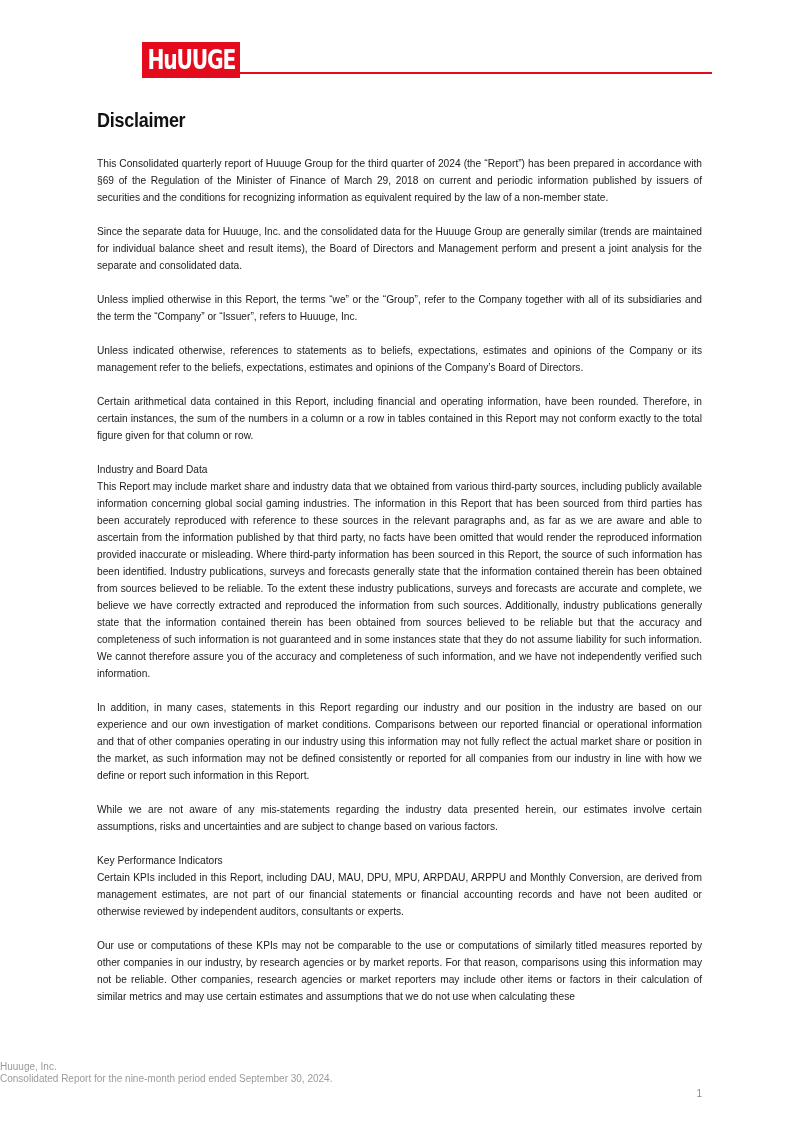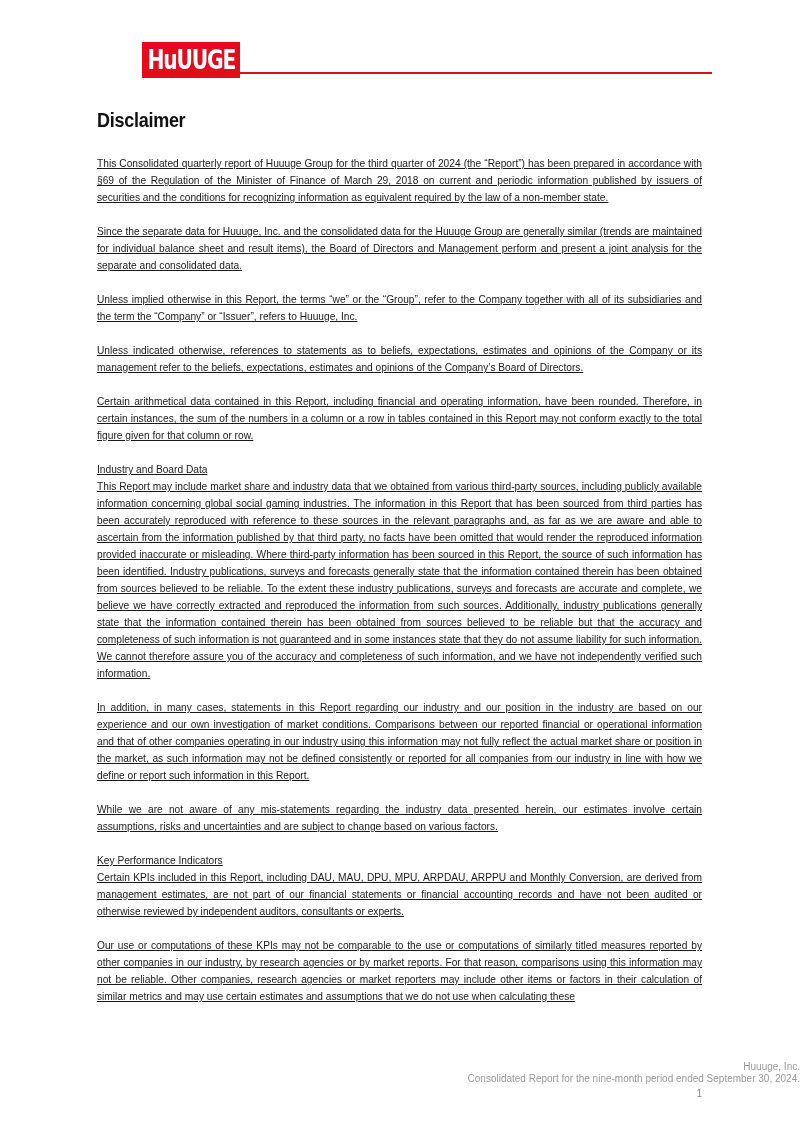--- a/index.html
+++ b/index.html
@@ -61,37 +61,36 @@
       left: 97px;
       top: 155px;
       width: 605px;
     }
     .para {
       margin: 0 0 17px 0;
       font-size: 10.2px;
       line-height: 17px;
       text-align: justify;
       color: #1a1a1a;
-      text-decoration: underline;
     }
     .para.with-heading {
       margin-bottom: 17px;
     }
     .section-heading {
       display: block;
       font-size: 10.2px;
       line-height: 17px;
       color: #1a1a1a;
     }
     .footer {
       position: absolute;
       left: 0;
       width: 800px;
       top: 1061px;
-      text-align: right;
+      text-align: left;
       color: #9a9a9a;
       font-size: 10px;
       line-height: 12px;
     }
     .page-number {
       position: absolute;
       left: 690px;
       top: 1088px;
       width: 12px;
       text-align: right;

